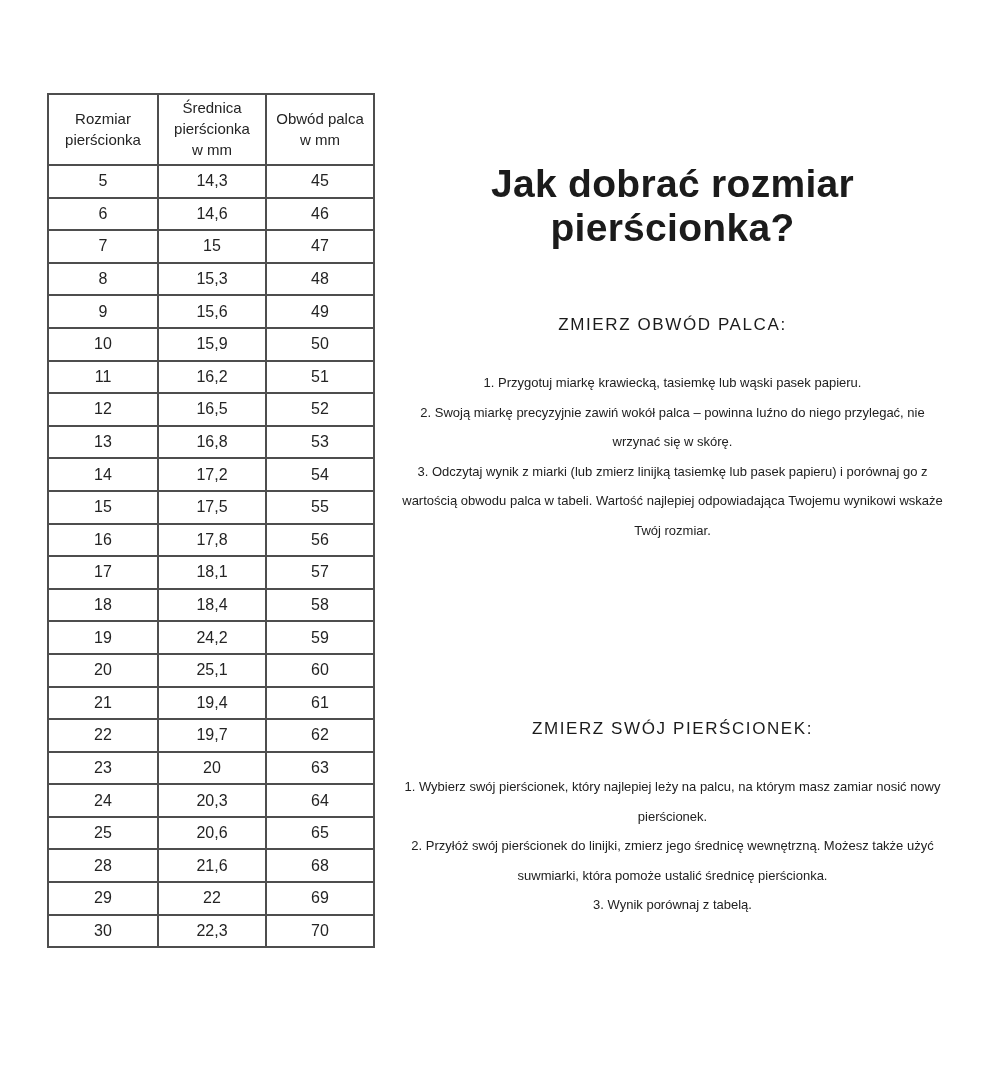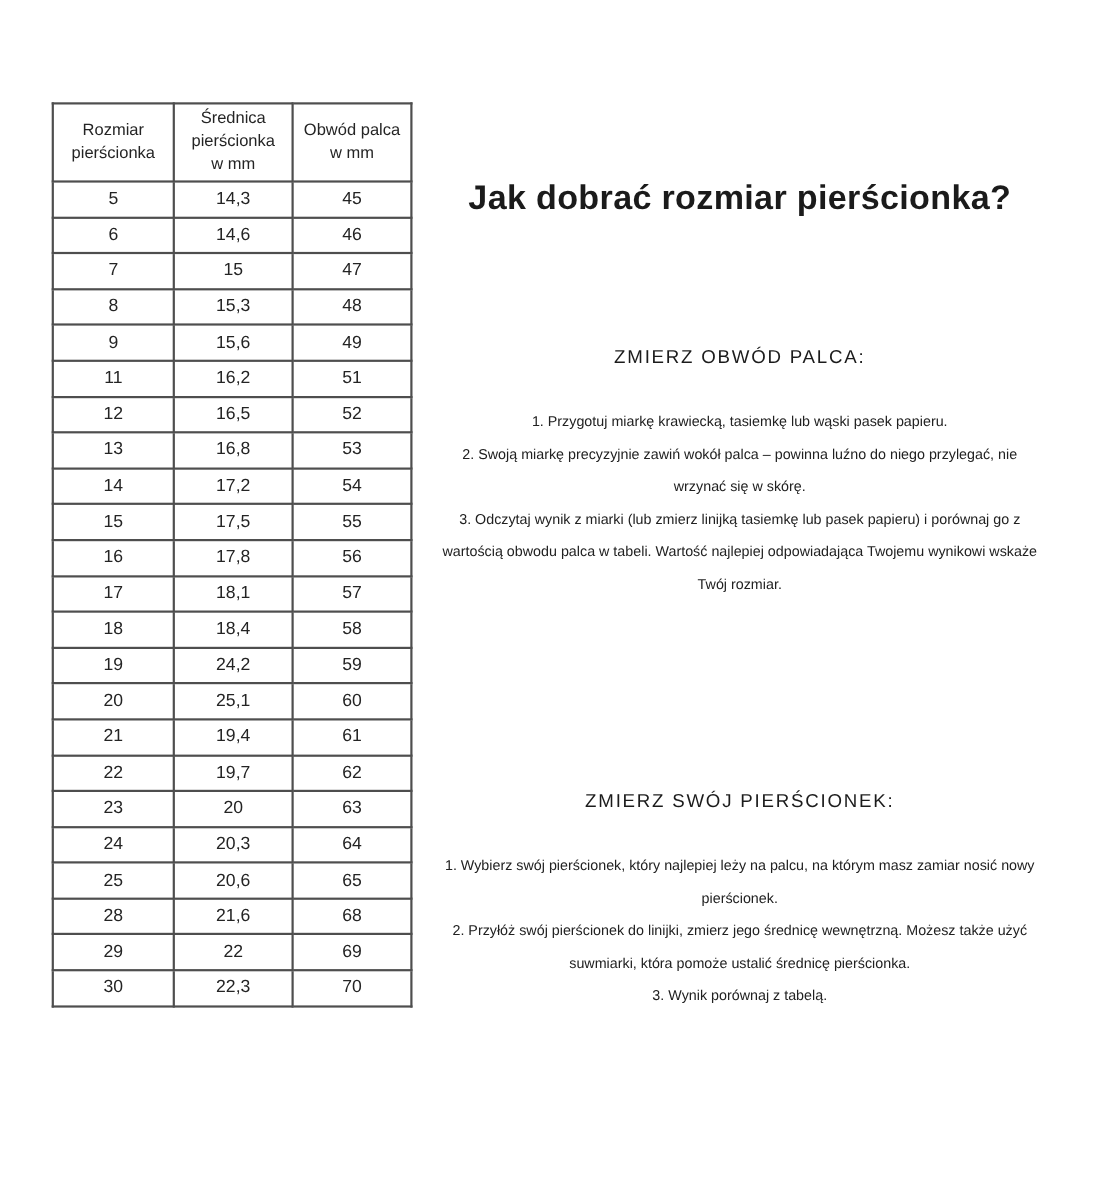--- a/index.html
+++ b/index.html
@@ -52,21 +52,21 @@
     top: 0;
     width: 545px;
     height: 100%;
     text-align: center;
   }
   .page-title {
     position: absolute;
     top: 162px;
     left: 0;
     width: 100%;
-    font-size: 31px;
+    font-size: 39px;
     font-weight: 700;
     letter-spacing: 0.3px;
     color: #1b1b1b;
   }
   .section-heading {
     position: absolute;
     left: 0;
     width: 100%;
     font-size: 17px;
     font-weight: 400;
@@ -125,20 +125,25 @@
           <td>8</td>
           <td>15,3</td>
           <td>48</td>
         </tr>
         <tr>
           <td>9</td>
           <td>15,6</td>
           <td>49</td>
         </tr>
         <tr>
+          <td>10</td>
+          <td>15,9</td>
+          <td>50</td>
+        </tr>
+        <tr>
           <td>11</td>
           <td>16,2</td>
           <td>51</td>
         </tr>
         <tr>
           <td>12</td>
           <td>16,5</td>
           <td>52</td>
         </tr>
         <tr>

